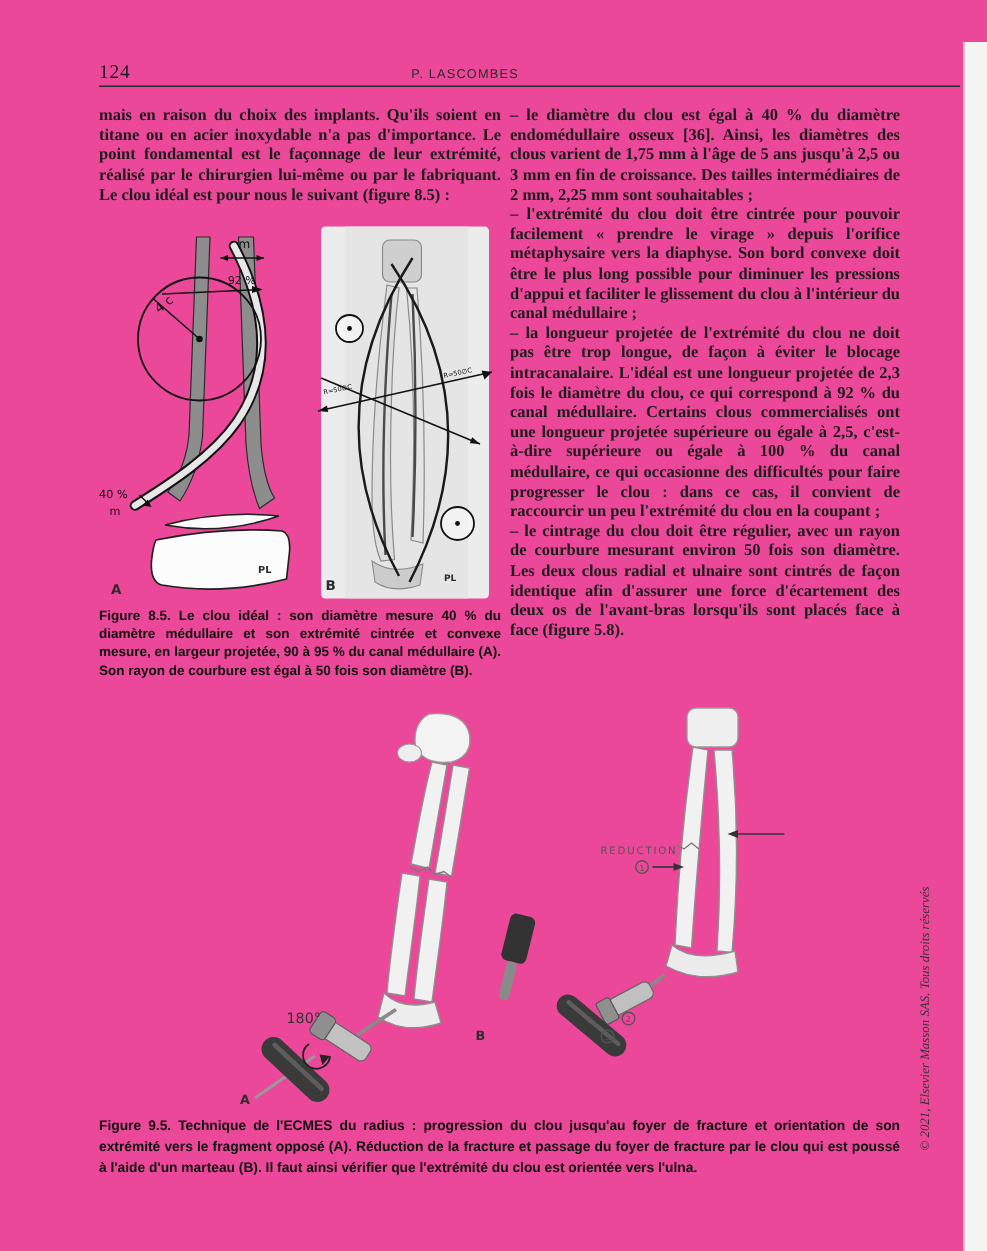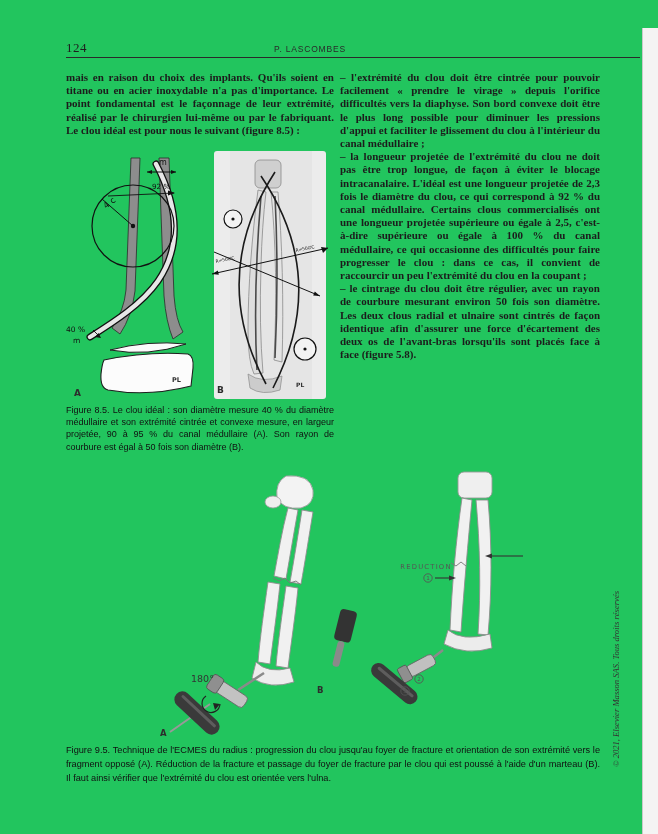--- a/index.html
+++ b/index.html
@@ -1,38 +1,38 @@
 <!DOCTYPE html>
 <html><head>
 <meta charset="utf-8">
 <style>
   html,body{margin:0;padding:0;}
   body{
     width:658px;height:834px;position:relative;overflow:hidden;
     background:#fdfdfd;color:#1e1e1e;
     font-family:"Liberation Serif","DejaVu Serif",serif;
   }
-  .page{position:absolute;inset:0;background:#22c55e;}
+  .page{position:absolute;inset:0;background:#ec4899;}
   
   .page-number{position:absolute;left:66px;top:40px;font-size:13px;letter-spacing:.5px;}
   .running-head{position:absolute;left:240px;top:44px;width:140px;text-align:center;
     font-family:Liberation Sans, sans-serif;font-size:8.5px;letter-spacing:.8px;color:#2a2a2a;}
   .header-rule{position:absolute;left:66px;top:57px;width:574px;height:0;border-top:1.3px solid #2a2a2a;}
   
   .col{position:absolute;top:71px;font-size:11px;line-height:13.2px;text-align:justify;
     text-justify:inter-word;color:#1c1c1c;font-weight:bold;}
   .col p{margin:0;}
   .left-col{left:66px;width:268px;}
   .right-col{left:340px;width:260px;}
   
   .figure-box{position:absolute;}
   .fig85{left:62px;top:146px;width:272px;height:258px;}
   .fig86{left:62px;top:470px;width:536px;height:272px;}
   .caption{position:absolute;font-family:"Liberation Sans","DejaVu Sans",sans-serif;
-    font-weight:normal;color:#101010;text-align:justify;}
+    font-weight:bold;color:#101010;text-align:justify;}
   .caption85{left:66px;top:404px;width:268px;font-size:9px;line-height:12.2px;}
   .caption86{left:66px;top:744px;width:534px;font-size:9.2px;line-height:13.8px;}
   
   .copyright-vert{position:absolute;left:518px;top:672px;width:200px;height:14px;
     transform:rotate(-90deg);transform-origin:center center;
     font-style:italic;font-size:8.6px;color:#333;white-space:nowrap;text-align:center;}
   
   .page-edge-line{position:absolute;left:642px;top:28px;width:1px;height:806px;background:#c9c9c9;}
   .page-edge-shade{position:absolute;left:643px;top:28px;width:15px;height:806px;background:#f4f4f3;}
   svg text{font-family:"DejaVu Sans","Liberation Sans",sans-serif;}
@@ -45,21 +45,22 @@
 
   <div class="page-number">124</div>
   <div class="running-head">P. LASCOMBES</div>
   <div class="header-rule"></div>
 
   <div class="col left-col">
     <p>mais en raison du choix des implants. Qu'ils soient en titane ou en acier inoxydable n'a pas d'importance. Le point fondamental est le façonnage de leur extrémité, réalisé par le chirurgien lui-même ou par le fabriquant. Le clou idéal est pour nous le suivant (figure 8.5) :</p>
   </div>
 
   <div class="col right-col">
-    <p>– l'extrémité du clou doit être cintrée pour pouvoir facilement « prendre le virage » depuis l'orifice difficultés vers la diaphyse. Son bord convexe doit être le plus long possible pour diminuer les pressions d'appui et faciliter le glissement du clou à l'intérieur du canal médullaire ;</p>
+    <p>– le diamètre du clou est égal à 40 % du diamètre endomédullaire osseux [36]. Ainsi, les diamètres des clous varient de 1,75 mm à l'âge de 5 ans jusqu'à 2,5 ou 3 mm en fin de croissance. Des tailles intermédiaires de 2 mm, 2,25 mm sont souhaitables ;</p>
+    <p>– l'extrémité du clou doit être cintrée pour pouvoir facilement « prendre le virage » depuis l'orifice métaphysaire vers la diaphyse. Son bord convexe doit être le plus long possible pour diminuer les pressions d'appui et faciliter le glissement du clou à l'intérieur du canal médullaire ;</p>
     <p>– la longueur projetée de l'extrémité du clou ne doit pas être trop longue, de façon à éviter le blocage intracanalaire. L'idéal est une longueur projetée de 2,3 fois le diamètre du clou, ce qui correspond à 92 % du canal médullaire. Certains clous commercialisés ont une longueur projetée supérieure ou égale à 2,5, c'est-à-dire supérieure ou égale à 100 % du canal médullaire, ce qui occasionne des difficultés pour faire progresser le clou : dans ce cas, il convient de raccourcir un peu l'extrémité du clou en la coupant ;</p>
     <p>– le cintrage du clou doit être régulier, avec un rayon de courbure mesurant environ 50 fois son diamètre. Les deux clous radial et ulnaire sont cintrés de façon identique afin d'assurer une force d'écartement des deux os de l'avant-bras lorsqu'ils sont placés face à face (figure 5.8).</p>
   </div>
 
   <div class="figure-box fig85">
     <svg width="272" height="258" viewBox="0 0 272 258">
 
       <g>
 
         <path d="M69,12 L78,12 L73,145 Q70,170 58,188 L50,182 Q62,165 64,144 Z" fill="#8d8d8d" stroke="#2b2b2b" stroke-width="0.8"></path>

